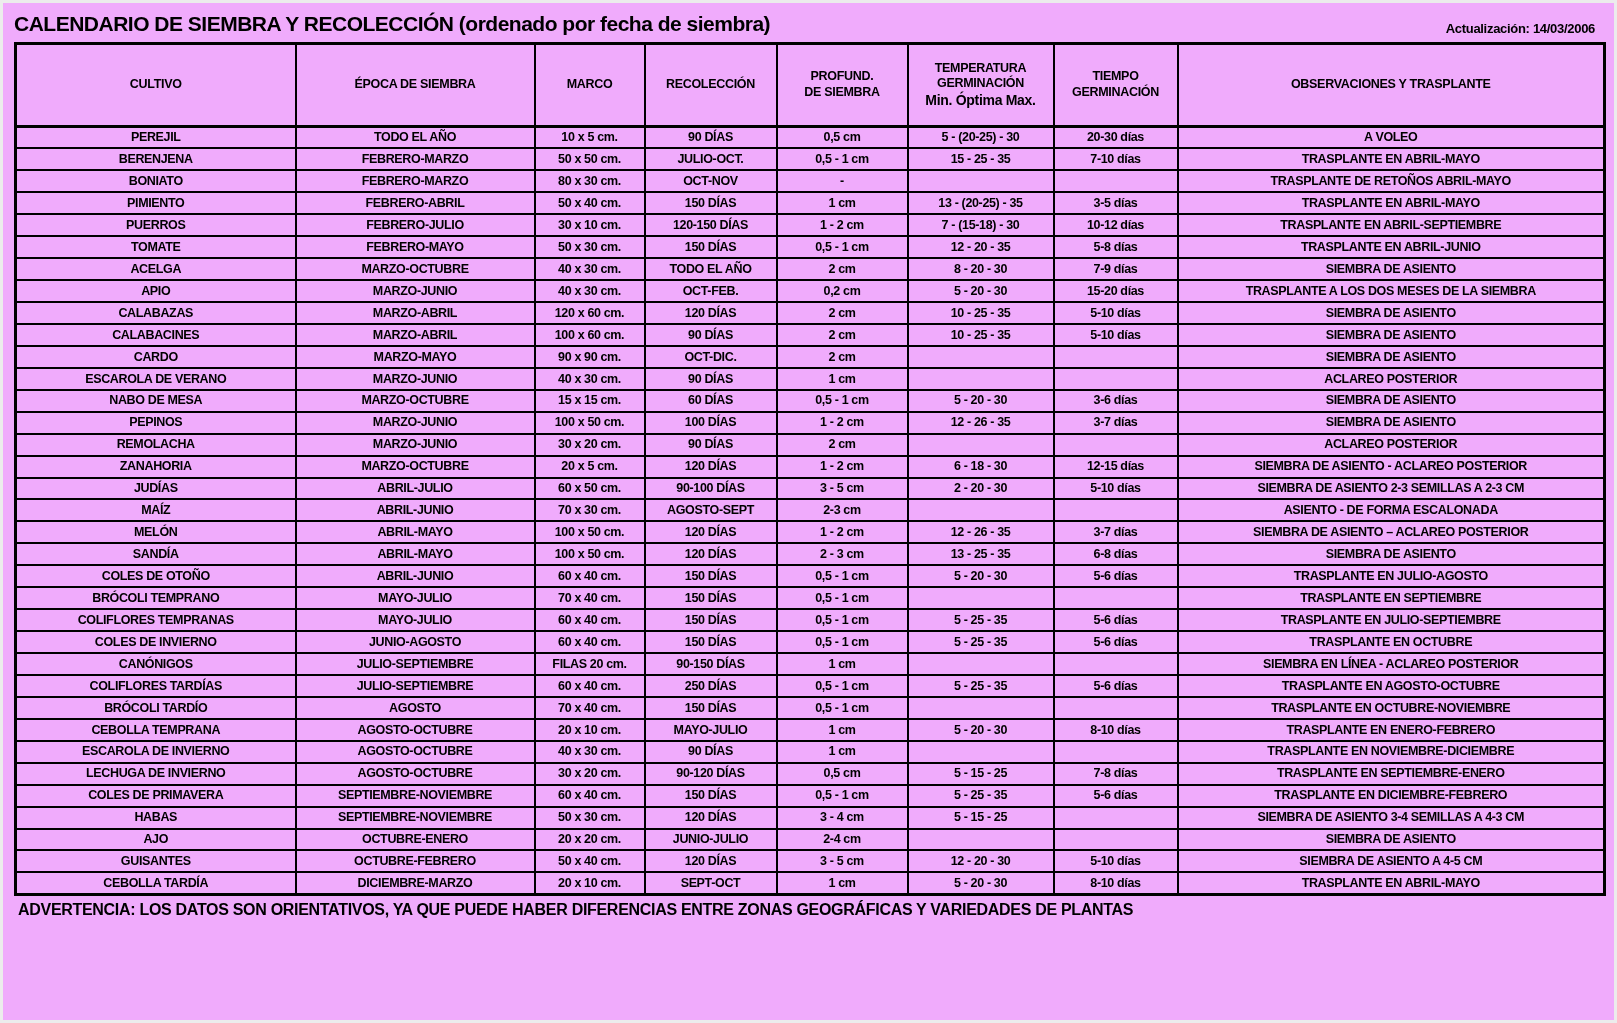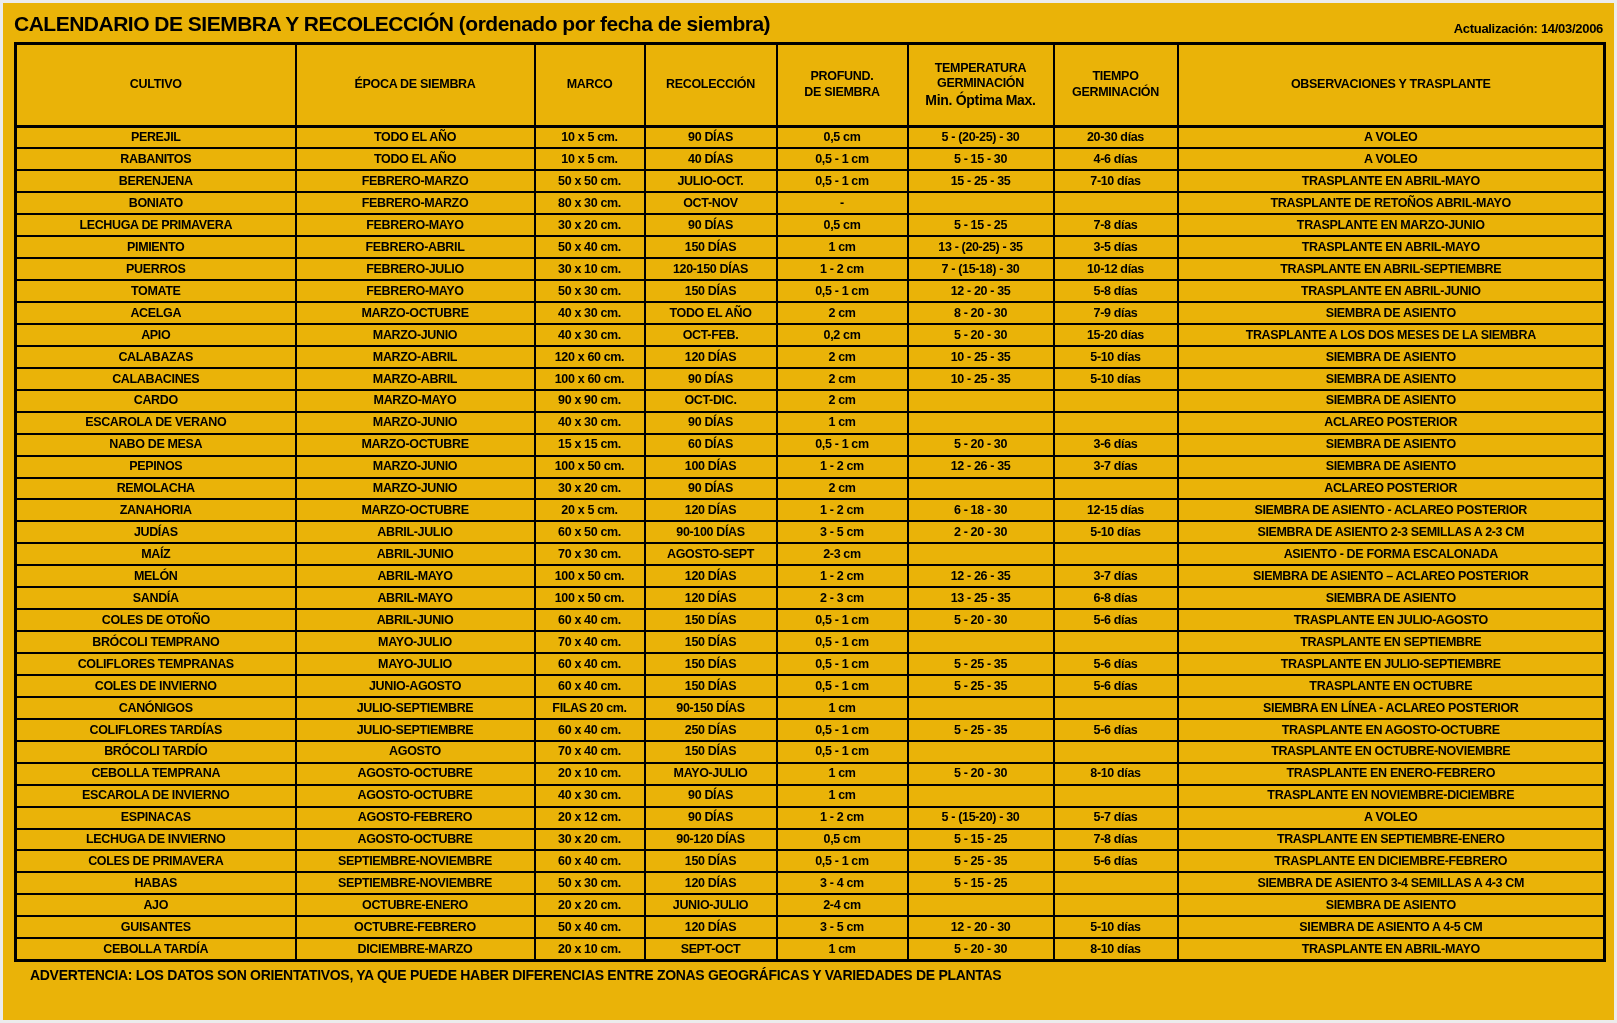--- a/index.html
+++ b/index.html
@@ -9,22 +9,22 @@
     width: 1617px;
     height: 1023px;
     overflow: hidden;
     font-family: "Liberation Sans", sans-serif;
     color: #000;
   }
   .page {
     box-sizing: border-box;
     width: 1617px;
     height: 1023px;
-    padding: 6px 0 0 0;
-    background: #eab308;
+    padding: 6px 8px 0 0;
+    background: #f0abfc;
     box-shadow: inset 0 0 0 3px #ececec;
   }
   .topbar {
     display: flex;
     align-items: flex-end;
     justify-content: space-between;
     margin: 2px 14px 6px 14px;
     height: 28px;
   }
   .doc-title {
@@ -71,22 +71,22 @@
   }
   table.cal tbody tr {
     height: 21.95px;
   }
   table.cal tbody td {
     font-size: 12.5px;
     letter-spacing: -0.35px;
     line-height: 1;
   }
   .warning {
-    margin: 5px 0 0 30px;
-    font-size: 14px;
+    margin: 5px 0 0 18px;
+    font-size: 16px;
     font-weight: bold;
     letter-spacing: -0.3px;
     white-space: nowrap;
   }
 </style>
 </head>
 <body>
 
 <div class="page">
 
@@ -129,58 +129,38 @@
           <td>PEREJIL</td>
           <td>TODO EL AÑO</td>
           <td>10 x 5 cm.</td>
           <td>90 DÍAS</td>
           <td>0,5 cm</td>
           <td>5 - (20-25) - 30</td>
           <td>20-30 días</td>
           <td>A VOLEO</td>
         </tr>
         <tr>
-          <td>RABANITOS</td>
-          <td>TODO EL AÑO</td>
-          <td>10 x 5 cm.</td>
-          <td>40 DÍAS</td>
-          <td>0,5 - 1 cm</td>
-          <td>5 - 15 - 30</td>
-          <td>4-6 días</td>
-          <td>A VOLEO</td>
-        </tr>
-        <tr>
           <td>BERENJENA</td>
           <td>FEBRERO-MARZO</td>
           <td>50 x 50 cm.</td>
           <td>JULIO-OCT.</td>
           <td>0,5 - 1 cm</td>
           <td>15 - 25 - 35</td>
           <td>7-10 días</td>
           <td>TRASPLANTE EN ABRIL-MAYO</td>
         </tr>
         <tr>
           <td>BONIATO</td>
           <td>FEBRERO-MARZO</td>
           <td>80 x 30 cm.</td>
           <td>OCT-NOV</td>
           <td>-</td>
           <td></td>
           <td></td>
           <td>TRASPLANTE DE RETOÑOS ABRIL-MAYO</td>
-        </tr>
-        <tr>
-          <td>LECHUGA DE PRIMAVERA</td>
-          <td>FEBRERO-MAYO</td>
-          <td>30 x 20 cm.</td>
-          <td>90 DÍAS</td>
-          <td>0,5 cm</td>
-          <td>5 - 15 - 25</td>
-          <td>7-8 días</td>
-          <td>TRASPLANTE EN MARZO-JUNIO</td>
         </tr>
         <tr>
           <td>PIMIENTO</td>
           <td>FEBRERO-ABRIL</td>
           <td>50 x 40 cm.</td>
           <td>150 DÍAS</td>
           <td>1 cm</td>
           <td>13 - (20-25) - 35</td>
           <td>3-5 días</td>
           <td>TRASPLANTE EN ABRIL-MAYO</td>
@@ -429,30 +409,20 @@
           <td>ESCAROLA DE INVIERNO</td>
           <td>AGOSTO-OCTUBRE</td>
           <td>40 x 30 cm.</td>
           <td>90 DÍAS</td>
           <td>1 cm</td>
           <td></td>
           <td></td>
           <td>TRASPLANTE EN NOVIEMBRE-DICIEMBRE</td>
         </tr>
         <tr>
-          <td>ESPINACAS</td>
-          <td>AGOSTO-FEBRERO</td>
-          <td>20 x 12 cm.</td>
-          <td>90 DÍAS</td>
-          <td>1 - 2 cm</td>
-          <td>5 - (15-20) - 30</td>
-          <td>5-7 días</td>
-          <td>A VOLEO</td>
-        </tr>
-        <tr>
           <td>LECHUGA DE INVIERNO</td>
           <td>AGOSTO-OCTUBRE</td>
           <td>30 x 20 cm.</td>
           <td>90-120 DÍAS</td>
           <td>0,5 cm</td>
           <td>5 - 15 - 25</td>
           <td>7-8 días</td>
           <td>TRASPLANTE EN SEPTIEMBRE-ENERO</td>
         </tr>
         <tr>

